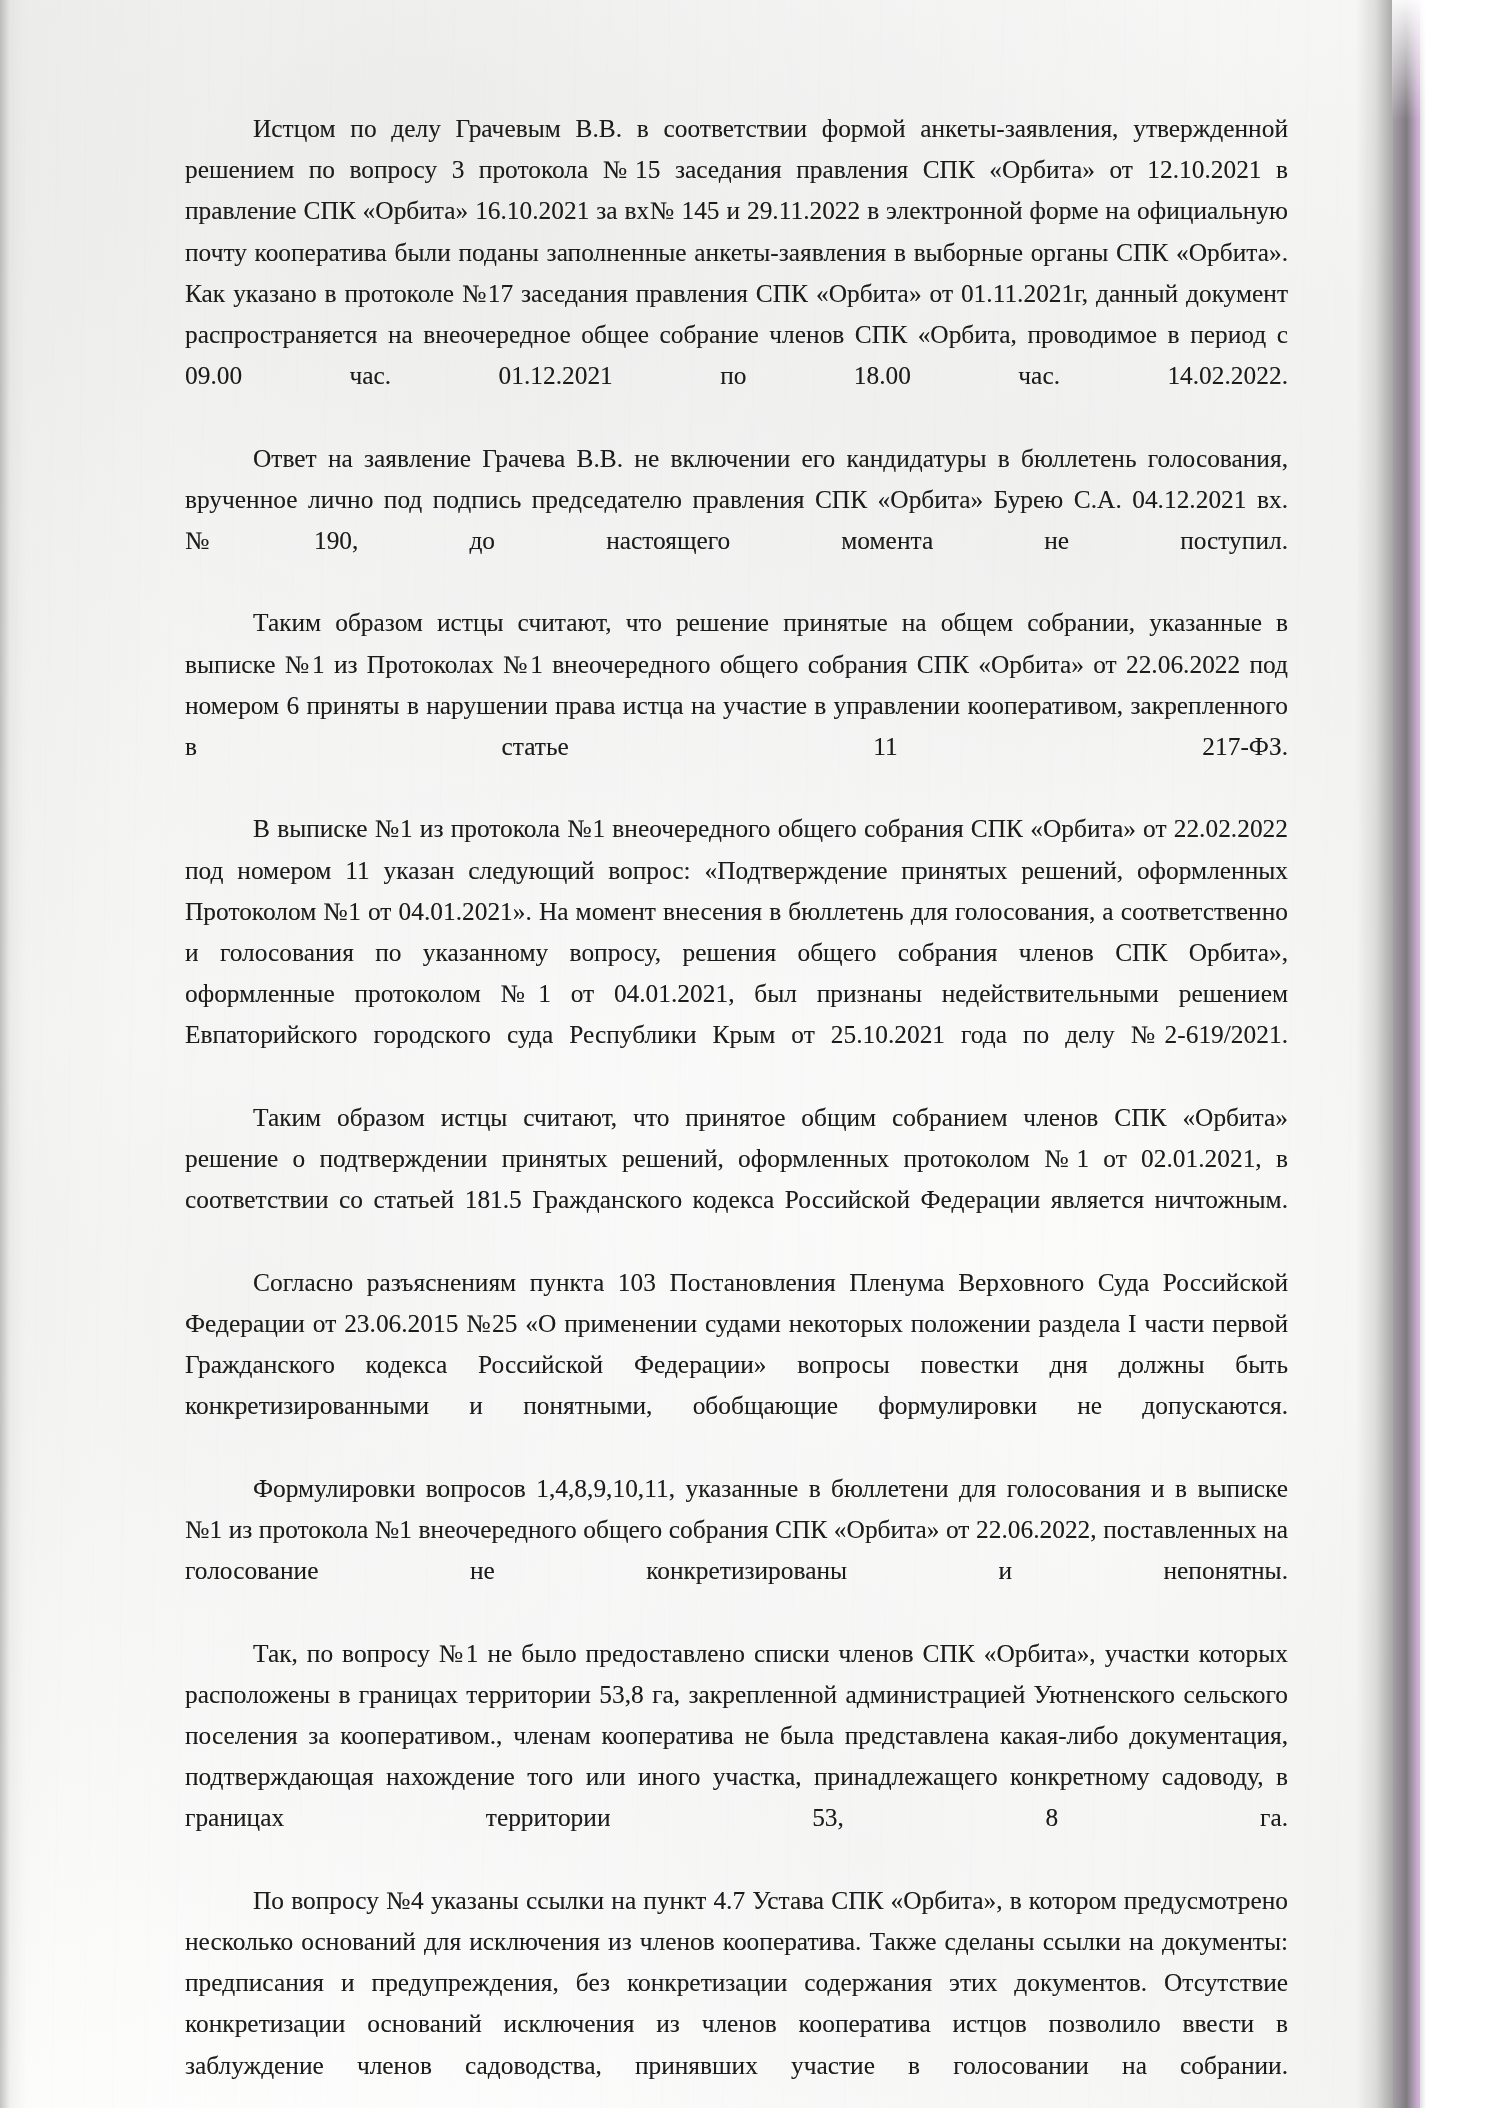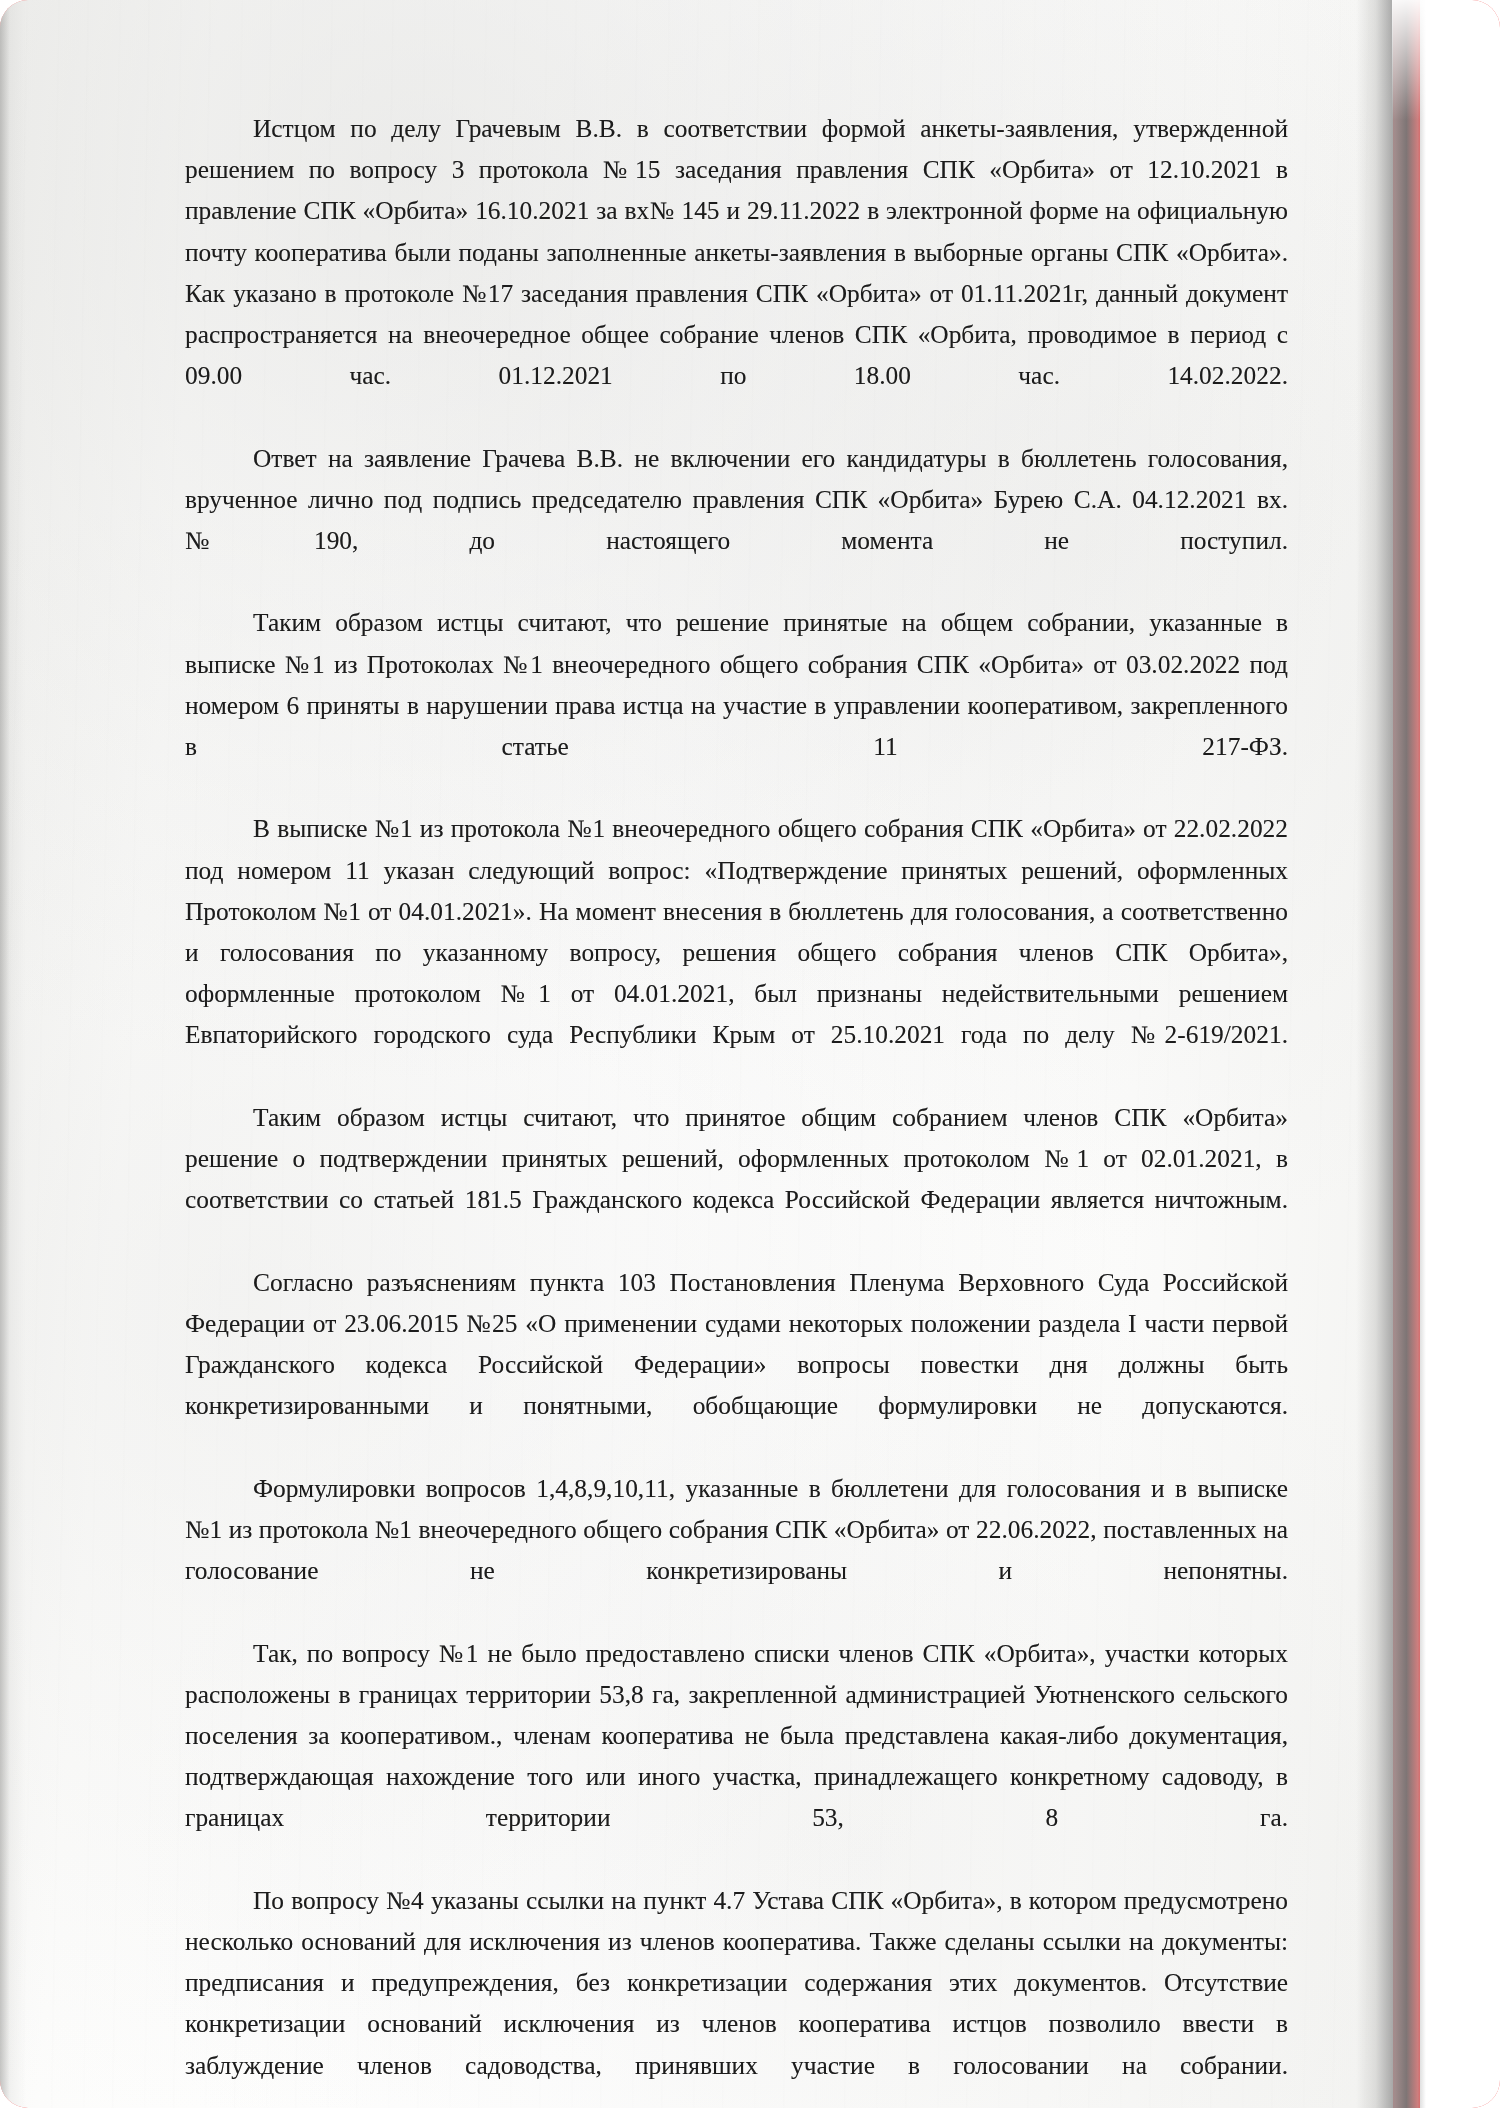--- a/index.html
+++ b/index.html
@@ -8,23 +8,22 @@
     padding: 0;
     background: #ffffff;
   }
 
   
   #scan-page {
     position: relative;
     width: 1500px;
     height: 2108px;
     overflow: hidden;
-    background: #ef4444;
+    background: #f0abfc;
     font-family: "Liberation Serif", "DejaVu Serif", serif;
-    border-radius: 28px;
   }
 
   
   #paper-surface {
     position: absolute;
     left: 0;
     top: 0;
     width: 1393px;
     height: 2108px;
     background:
@@ -127,21 +126,21 @@
   <div id="paper-surface"></div>
   <div id="scan-streaks"></div>
   <div id="left-edge-shade"></div>
   <div id="right-backdrop"></div>
   <div id="right-curl-shadow"></div>
   <div id="right-curl-top"></div>
 
   <div id="text-block">
     <p>Истцом по делу Грачевым В.В. в соответствии формой анкеты-заявления, утвержденной решением по вопросу 3 протокола №15 заседания правления СПК «Орбита» от 12.10.2021 в правление СПК «Орбита» 16.10.2021 за вх№ 145 и 29.11.2022 в электронной форме на официальную почту кооператива были поданы заполненные анкеты-заявления в выборные органы СПК «Орбита». Как указано в протоколе №17 заседания правления СПК «Орбита» от 01.11.2021г, данный документ распространяется на внеочередное общее собрание членов СПК «Орбита, проводимое в период с 09.00 час. 01.12.2021 по 18.00 час. 14.02.2022.</p>
     <p>Ответ на заявление Грачева В.В. не включении его кандидатуры в бюллетень голосования, врученное лично под подпись председателю правления СПК «Орбита» Бурею С.А. 04.12.2021 вх.№190, до настоящего момента не поступил.</p>
-    <p>Таким образом истцы считают, что решение принятые на общем собрании, указанные в выписке №1 из Протоколах №1 внеочередного общего собрания СПК «Орбита» от 03.02.2022 под номером 6 приняты в нарушении права истца на участие в управлении кооперативом, закрепленного в статье 11 217-ФЗ.</p>
+    <p>Таким образом истцы считают, что решение принятые на общем собрании, указанные в выписке №1 из Протоколах №1 внеочередного общего собрания СПК «Орбита» от 22.06.2022 под номером 6 приняты в нарушении права истца на участие в управлении кооперативом, закрепленного в статье 11 217-ФЗ.</p>
     <p>В выписке №1 из протокола №1 внеочередного общего собрания СПК «Орбита» от 22.02.2022 под номером 11 указан следующий вопрос: «Подтверждение принятых решений, оформленных Протоколом №1 от 04.01.2021». На момент внесения в бюллетень для голосования, а соответственно и голосования по указанному вопросу, решения общего собрания членов СПК Орбита», оформленные протоколом №1 от 04.01.2021, был признаны недействительными решением Евпаторийского городского суда Республики Крым от 25.10.2021 года по делу №2-619/2021.</p>
     <p>Таким образом истцы считают, что принятое общим собранием членов СПК «Орбита» решение о подтверждении принятых решений, оформленных протоколом №1 от 02.01.2021, в соответствии со статьей 181.5 Гражданского кодекса Российской Федерации является ничтожным.</p>
     <p>Согласно разъяснениям пункта 103 Постановления Пленума Верховного Суда Российской Федерации от 23.06.2015 №25 «О применении судами некоторых положении раздела I части первой Гражданского кодекса Российской Федерации» вопросы повестки дня должны быть конкретизированными и понятными, обобщающие формулировки не допускаются.</p>
     <p>Формулировки вопросов 1,4,8,9,10,11, указанные в бюллетени для голосования и в выписке №1 из протокола №1 внеочередного общего собрания СПК «Орбита» от 22.06.2022, поставленных на голосование не конкретизированы и непонятны.</p>
     <p>Так, по вопросу №1 не было предоставлено списки членов СПК «Орбита», участки которых расположены в границах территории 53,8 га, закрепленной администрацией Уютненского сельского поселения за кооперативом., членам кооператива не была представлена какая-либо документация, подтверждающая нахождение того или иного участка, принадлежащего конкретному садоводу, в границах территории 53, 8 га.</p>
     <p>По вопросу №4 указаны ссылки на пункт 4.7 Устава СПК «Орбита», в котором предусмотрено несколько оснований для исключения из членов кооператива. Также сделаны ссылки на документы: предписания и предупреждения, без конкретизации содержания этих документов. Отсутствие конкретизации оснований исключения из членов кооператива истцов позволило ввести в заблуждение членов садоводства, принявших участие в голосовании на собрании.</p>
 
   </div>
 
 </div>

